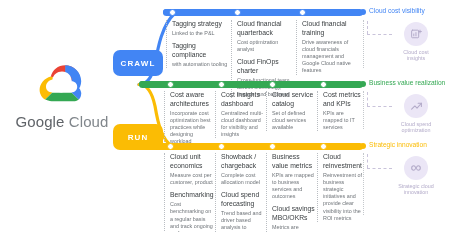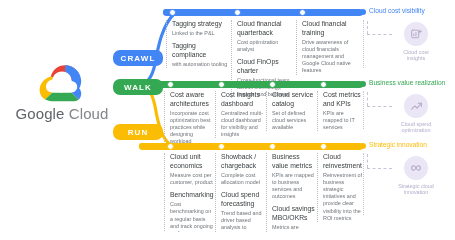--- a/index.html
+++ b/index.html
@@ -6,27 +6,27 @@
   body{
     width:455px;height:232px;overflow:hidden;background:#ffffff;
     font-family:"Liberation Sans","DejaVu Sans",sans-serif;
     -webkit-font-smoothing:antialiased;
   }
   #root{position:relative;width:455px;height:232px;}
 
   
   .logo-block{position:absolute;left:8px;top:62px;width:108px;text-align:center;}
   .logo-mark{width:52px;height:40px;margin:0 auto;display:block;}
-  .logo-text{margin-top:4px;font-size:15px;letter-spacing:.1px;color:#5f6368;line-height:1;white-space:nowrap;}
+  .logo-text{margin-top:12px;font-size:15px;letter-spacing:.1px;color:#5f6368;line-height:1;white-space:nowrap;}
   .logo-text .g{color:#5f6368;font-weight:400;}
   .logo-text .c{color:#80868b;font-weight:400;}
 
   
   .stage{
-    position:absolute;height:16px;border-radius:7px;color:#fff;
+    position:absolute;height:26px;border-radius:7px;color:#fff;
     font-size:8px;font-weight:700;letter-spacing:1.1px;
     display:flex;align-items:center;justify-content:center;
   }
   .stage-crawl{left:113px;top:50px;width:50px;background:#4285f4;}
   .stage-walk {left:113px;top:79px;width:50px;background:#34a853;}
   .stage-run  {left:113px;top:124px;width:50px;background:#fbbc04;}
 
   
   .curves{position:absolute;left:0;top:0;width:455px;height:232px;pointer-events:none;}
 
@@ -205,16 +205,15 @@
   <div class="pod" style="left:380px;top:156px;">
     <div class="pod-circle">
       <svg width="14" height="14" viewBox="0 0 24 24" fill="none" stroke="#b3abc9" stroke-width="1.9" stroke-linecap="round">
         <path d="M8.4 8.2 A3.8 3.8 0 1 0 8.4 15.8 C11 15.8 13 8.2 15.6 8.2 A3.8 3.8 0 1 1 15.6 15.8 C13 15.8 11 8.2 8.4 8.2 Z"></path>
       </svg>
     </div>
     <div class="pod-label"><span>Strategic cloud</span><br><span>innovation</span></div>
   </div>
 
   <div class="stage stage-crawl">CRAWL</div>
-  <div class="stage stage-walk">WALK</div>
   <div class="stage stage-run">RUN</div>
 
 </div>
 
 </body></html>

